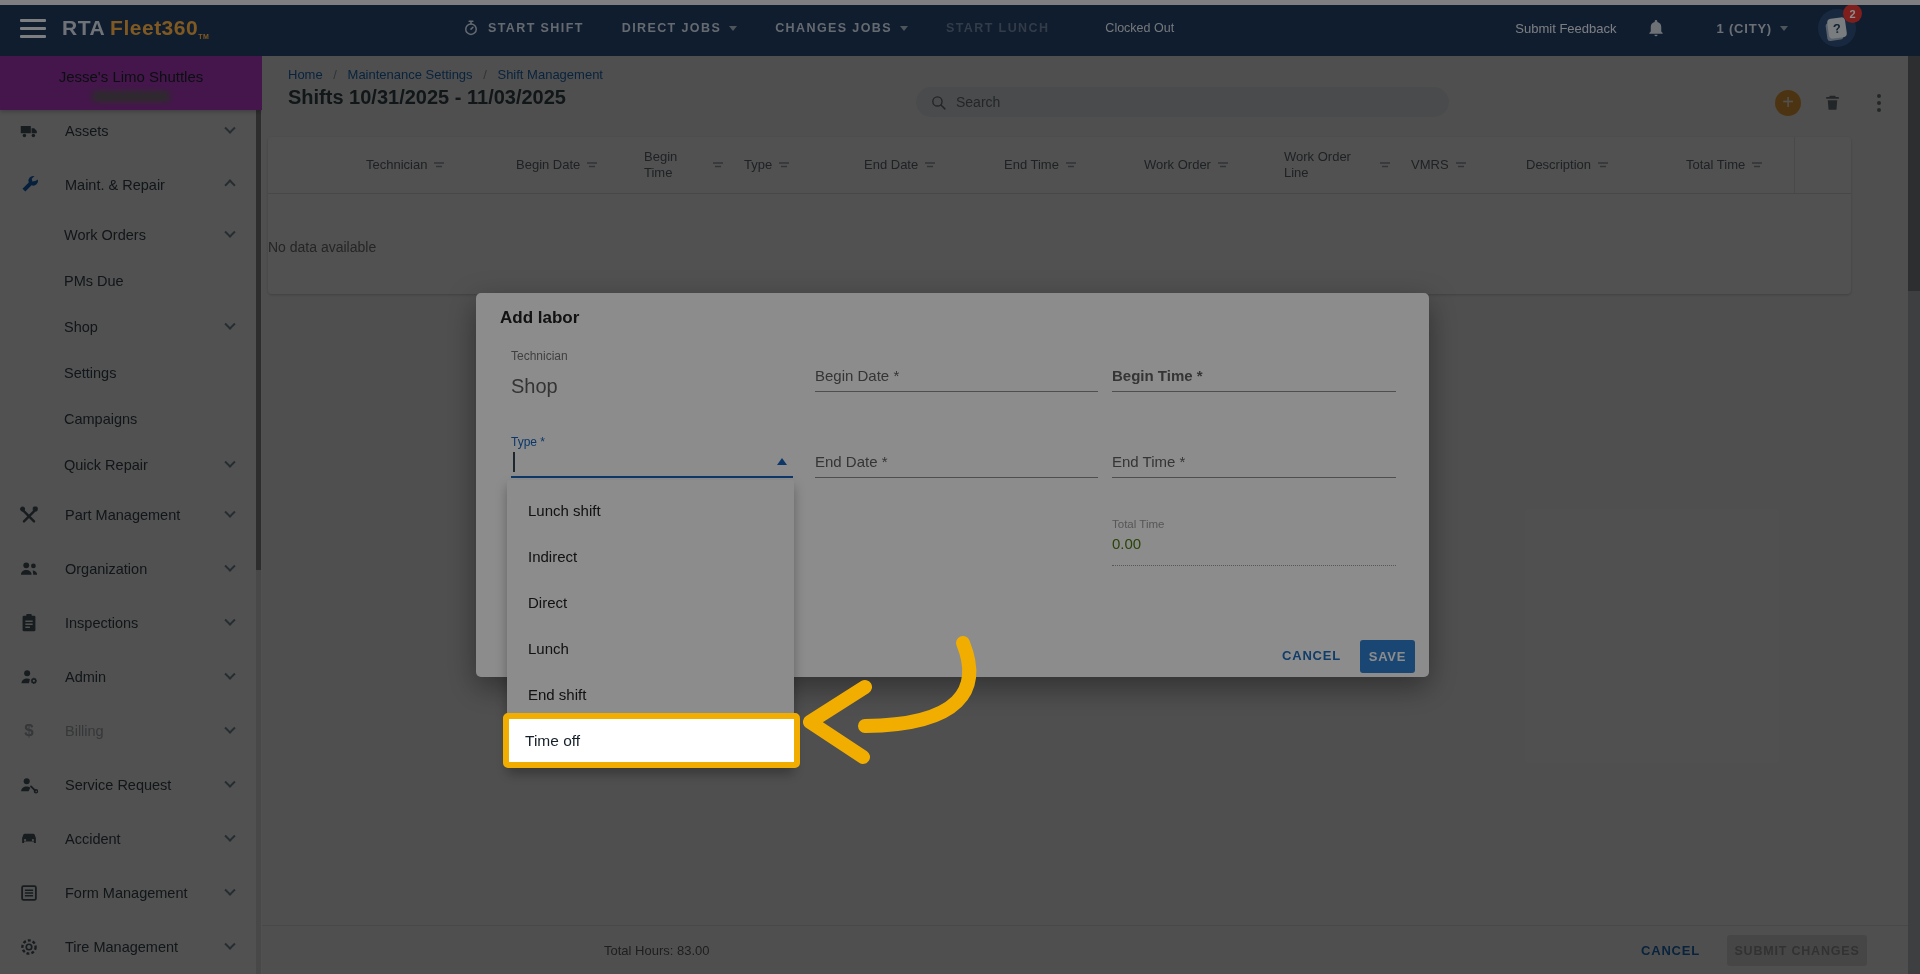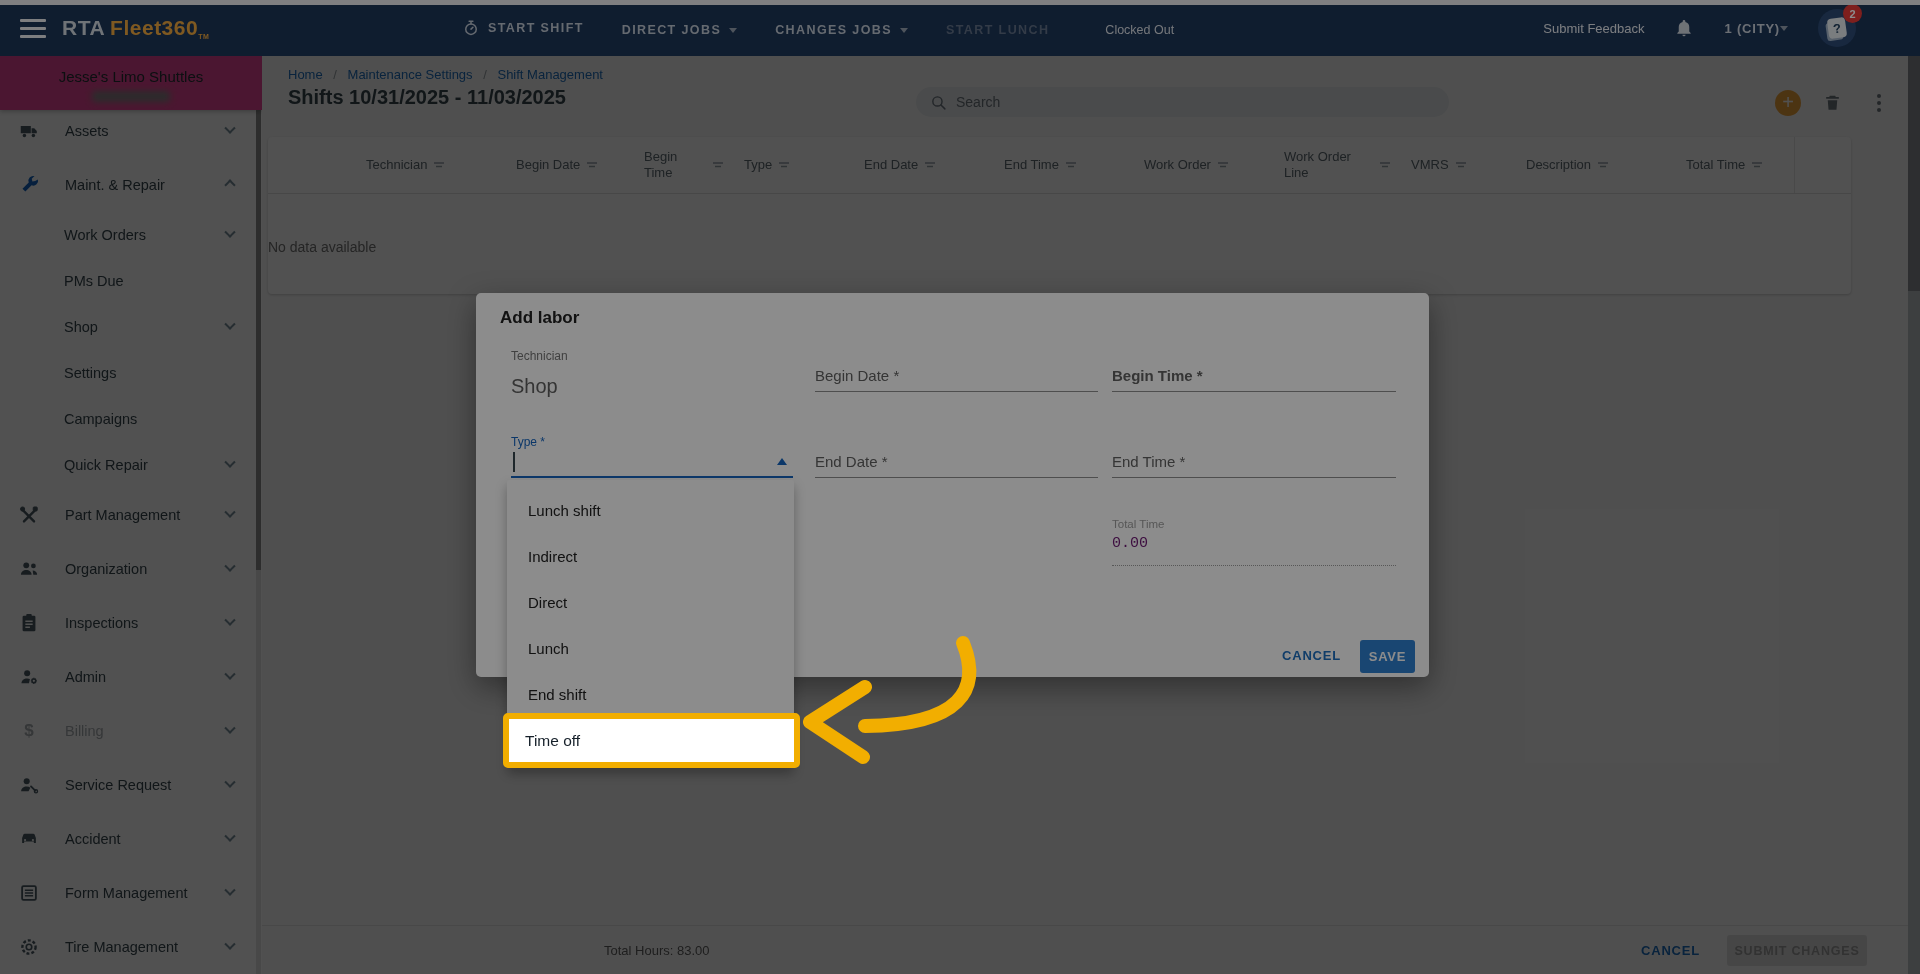--- a/index.html
+++ b/index.html
@@ -11,44 +11,44 @@
 
   
   .navbar { position:absolute; left:0; top:0; width:1920px; height:56px; background:#1C3557;
     display:flex; align-items:center; z-index:5; color:#C3CAD4; }
   .hamburger { margin-left:20px; width:26px; cursor:pointer; display:flex; flex-direction:column; gap:5px; }
   .hamburger i { display:block; height:3px; background:#E3E6EA; border-radius:1px; }
   .brand { margin-left:16px; font-size:21px; font-weight:bold; letter-spacing:.5px; display:flex; align-items:flex-end; }
   .brand .rta { color:#CBD1D9; margin-right:5px; }
   .brand .fleet { color:#E8A33D; }
   .brand .tm { color:#E8A33D; font-size:7px; margin-top:2px; }
-  .nav-center { position:absolute; left:462px; display:flex; align-items:flex-end; gap:38px; }
+  .nav-center { position:absolute; left:462px; display:flex; align-items:center; gap:38px; }
   .nav-btn { display:flex; align-items:center; gap:8px; font-size:12.5px; font-weight:bold;
     letter-spacing:1.4px; color:#B9C1CC; cursor:pointer; white-space:nowrap; }
   .nav-btn.disabled { color:#5D6C82; cursor:default; }
   .caret { width:0; height:0; border-left:4.5px solid transparent; border-right:4.5px solid transparent;
     border-top:5px solid #8E99A8; margin-top:1px; }
   .clock-status { font-size:12.5px; color:#D6DAE0; margin-left:18px; white-space:nowrap; }
   .nav-right { position:absolute; right:64px; display:flex; align-items:center; gap:30px; }
   .feedback { font-size:13px; color:#E1E4E9; cursor:pointer; white-space:nowrap; }
   .bell { color:#C9CFD8; cursor:pointer; }
-  .company-select { display:flex; align-items:center; gap:0; font-size:13px; font-weight:bold;
-    letter-spacing:.8px; color:#C3CAD4; cursor:pointer; white-space:nowrap; }
+  .company-select { display:flex; align-items:center; gap:8px; font-size:13px; font-weight:bold;
+    letter-spacing:.8px; color:#C3CAD4; cursor:pointer; white-space:nowrap;margin-left:20px; }
   .avatar { position:relative; width:38px; height:38px; border-radius:50%; background:#2C4A74;
     display:flex; align-items:center; justify-content:center; cursor:pointer; }
   .avatar .qbox { width:18px; height:20px; background:#DFE3E8; border-radius:4px; color:#26425F;
     font-size:13px; font-weight:bold; display:flex; align-items:center; justify-content:center;
     transform:rotate(-8deg); box-shadow:-3px 3px 0 -1px #9FB0C4; }
   .badge { position:absolute; top:-5px; right:-6px; width:19px; height:19px; border-radius:50%;
     background:#E53935; color:#fff; font-size:11px; font-weight:bold; display:flex;
     align-items:center; justify-content:center; }
 
   
   .sidebar { position:absolute; left:0; top:56px; width:262px; bottom:0; background:#FFFFFF; z-index:1; overflow:hidden; }
-  .company-header { position:relative; height:54px; background:#ec4899; z-index:2; text-align:center;
+  .company-header { position:relative; height:54px; background:#d946ef; z-index:2; text-align:center;
     padding-top:12px; box-shadow:0 2px 4px rgba(0,0,0,.22); }
   .company-name { font-size:15px; color:#263238; }
   .redacted-blur { width:78px; height:11px; margin:6px auto 0; background:#8A8A8A; border-radius:3px; filter:blur(3px); }
   .menu { position:absolute; left:0; right:0; top:48px; bottom:0; }
   .mi { display:flex; align-items:center; cursor:pointer; color:#37474F; font-size:14.5px; }
   .mi.l0 { height:54px; padding-left:17px; }
   .mi.l1 { height:46px; padding-left:64px; }
   .mi-icon { width:24px; display:flex; justify-content:center; color:#4A5A64; }
   .mi.l0 .mi-label { margin-left:24px; }
   .mi.active .mi-icon { color:#1565C0; }
@@ -113,21 +113,21 @@
   .tech-value { position:absolute; left:35px; top:82px; font-size:20px; color:#5F5F5F; }
   .ufield { position:absolute; height:43px; border-bottom:1px solid #8F8F8F; }
   .ufield .ph { position:absolute; left:0; bottom:7px; font-size:15px; color:#616161; }
   .type-field { position:absolute; left:35px; top:152px; width:282px; height:33px; border-bottom:2px solid #1565C0; }
   .type-label { position:absolute; left:35px; top:142px; font-size:12px; color:#1565C0; }
   .cursor-bar { position:absolute; left:2px; bottom:4px; width:1.5px; height:20px; background:#37474F; }
   .tri-up { position:absolute; right:6px; bottom:11px; width:0; height:0;
     border-left:5.5px solid transparent; border-right:5.5px solid transparent; border-bottom:7px solid #1565C0; }
   .tt-group { position:absolute; left:636px; top:225px; width:284px; height:48px; border-bottom:1.5px dotted #9E9E9E; }
   .tt-label { position:absolute; left:0; top:0; font-size:11.5px; color:#9E9E9E; }
-  .tt-value { position:absolute; left:0; top:17px; font-size:15px; color:#701a75;font-family:Liberation Mono, monospace; }
+  .tt-value { position:absolute; left:0; top:17px; font-size:15px; color:#4d7c0f; }
   .modal-cancel { position:absolute; left:806px; top:355px; font-size:13px; font-weight:bold;
     letter-spacing:.8px; color:#1E6FBF; cursor:pointer; }
   .modal-save { position:absolute; left:884px; top:347px; width:55px; height:33px; background:#2F80D0;
     color:#FFF; font-size:13px; font-weight:bold; letter-spacing:.8px; border:none; border-radius:3px; cursor:pointer; }
 
   .dropdown { position:absolute; left:507px; top:480px; width:287px; height:288px; background:#FFF;
     border-radius:2px; box-shadow:0 6px 12px rgba(0,0,0,.3); z-index:30; padding-top:7px; }
   .dd-item { height:46px; display:flex; align-items:center; padding-left:21px; font-size:15px;
     color:#212121; cursor:pointer; }
 

